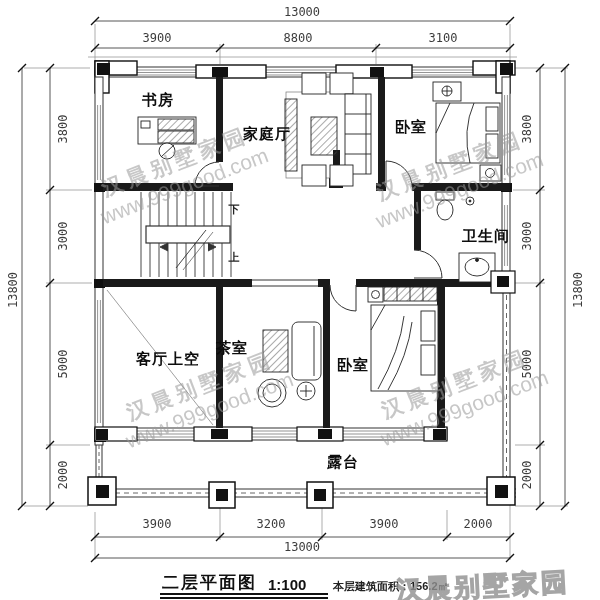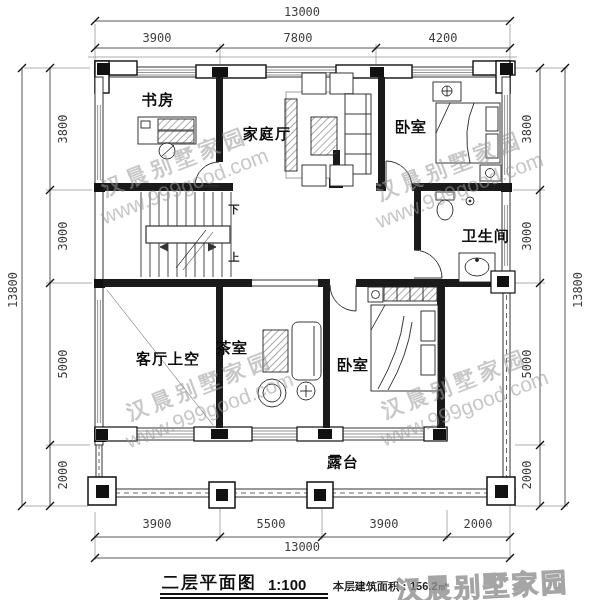--- a/index.html
+++ b/index.html
@@ -213,25 +213,25 @@
         <rect x="307" y="482" width="26" height="26"></rect>
         <rect x="314" y="489" width="12" height="12" fill="#111" stroke="none"></rect>
         <rect x="487" y="477" width="28" height="28"></rect>
         <rect x="495" y="485" width="13" height="13" fill="#111" stroke="none"></rect>
       </g>
     </g>
   </svg>
 
   <div class="lbl dim" style="left:302px;top:12px">13000</div>
   <div class="lbl dim" style="left:157px;top:38px">3900</div>
-  <div class="lbl dim" style="left:298px;top:38px">7800</div>
-  <div class="lbl dim" style="left:443px;top:38px">4200</div>
+  <div class="lbl dim" style="left:298px;top:38px">8800</div>
+  <div class="lbl dim" style="left:443px;top:38px">3100</div>
 
   <div class="lbl dim" style="left:157px;top:524px">3900</div>
-  <div class="lbl dim" style="left:271px;top:524px">5500</div>
+  <div class="lbl dim" style="left:271px;top:524px">3200</div>
   <div class="lbl dim" style="left:384px;top:524px">3900</div>
   <div class="lbl dim" style="left:478px;top:524px">2000</div>
   <div class="lbl dim" style="left:302px;top:547px">13000</div>
 
   <div class="lbl dim v" style="left:63px;top:129px">3800</div>
   <div class="lbl dim v" style="left:63px;top:236px">3000</div>
   <div class="lbl dim v" style="left:63px;top:364px">5000</div>
   <div class="lbl dim v" style="left:63px;top:475px">2000</div>
   <div class="lbl dim v" style="left:13px;top:290px">13800</div>
 

